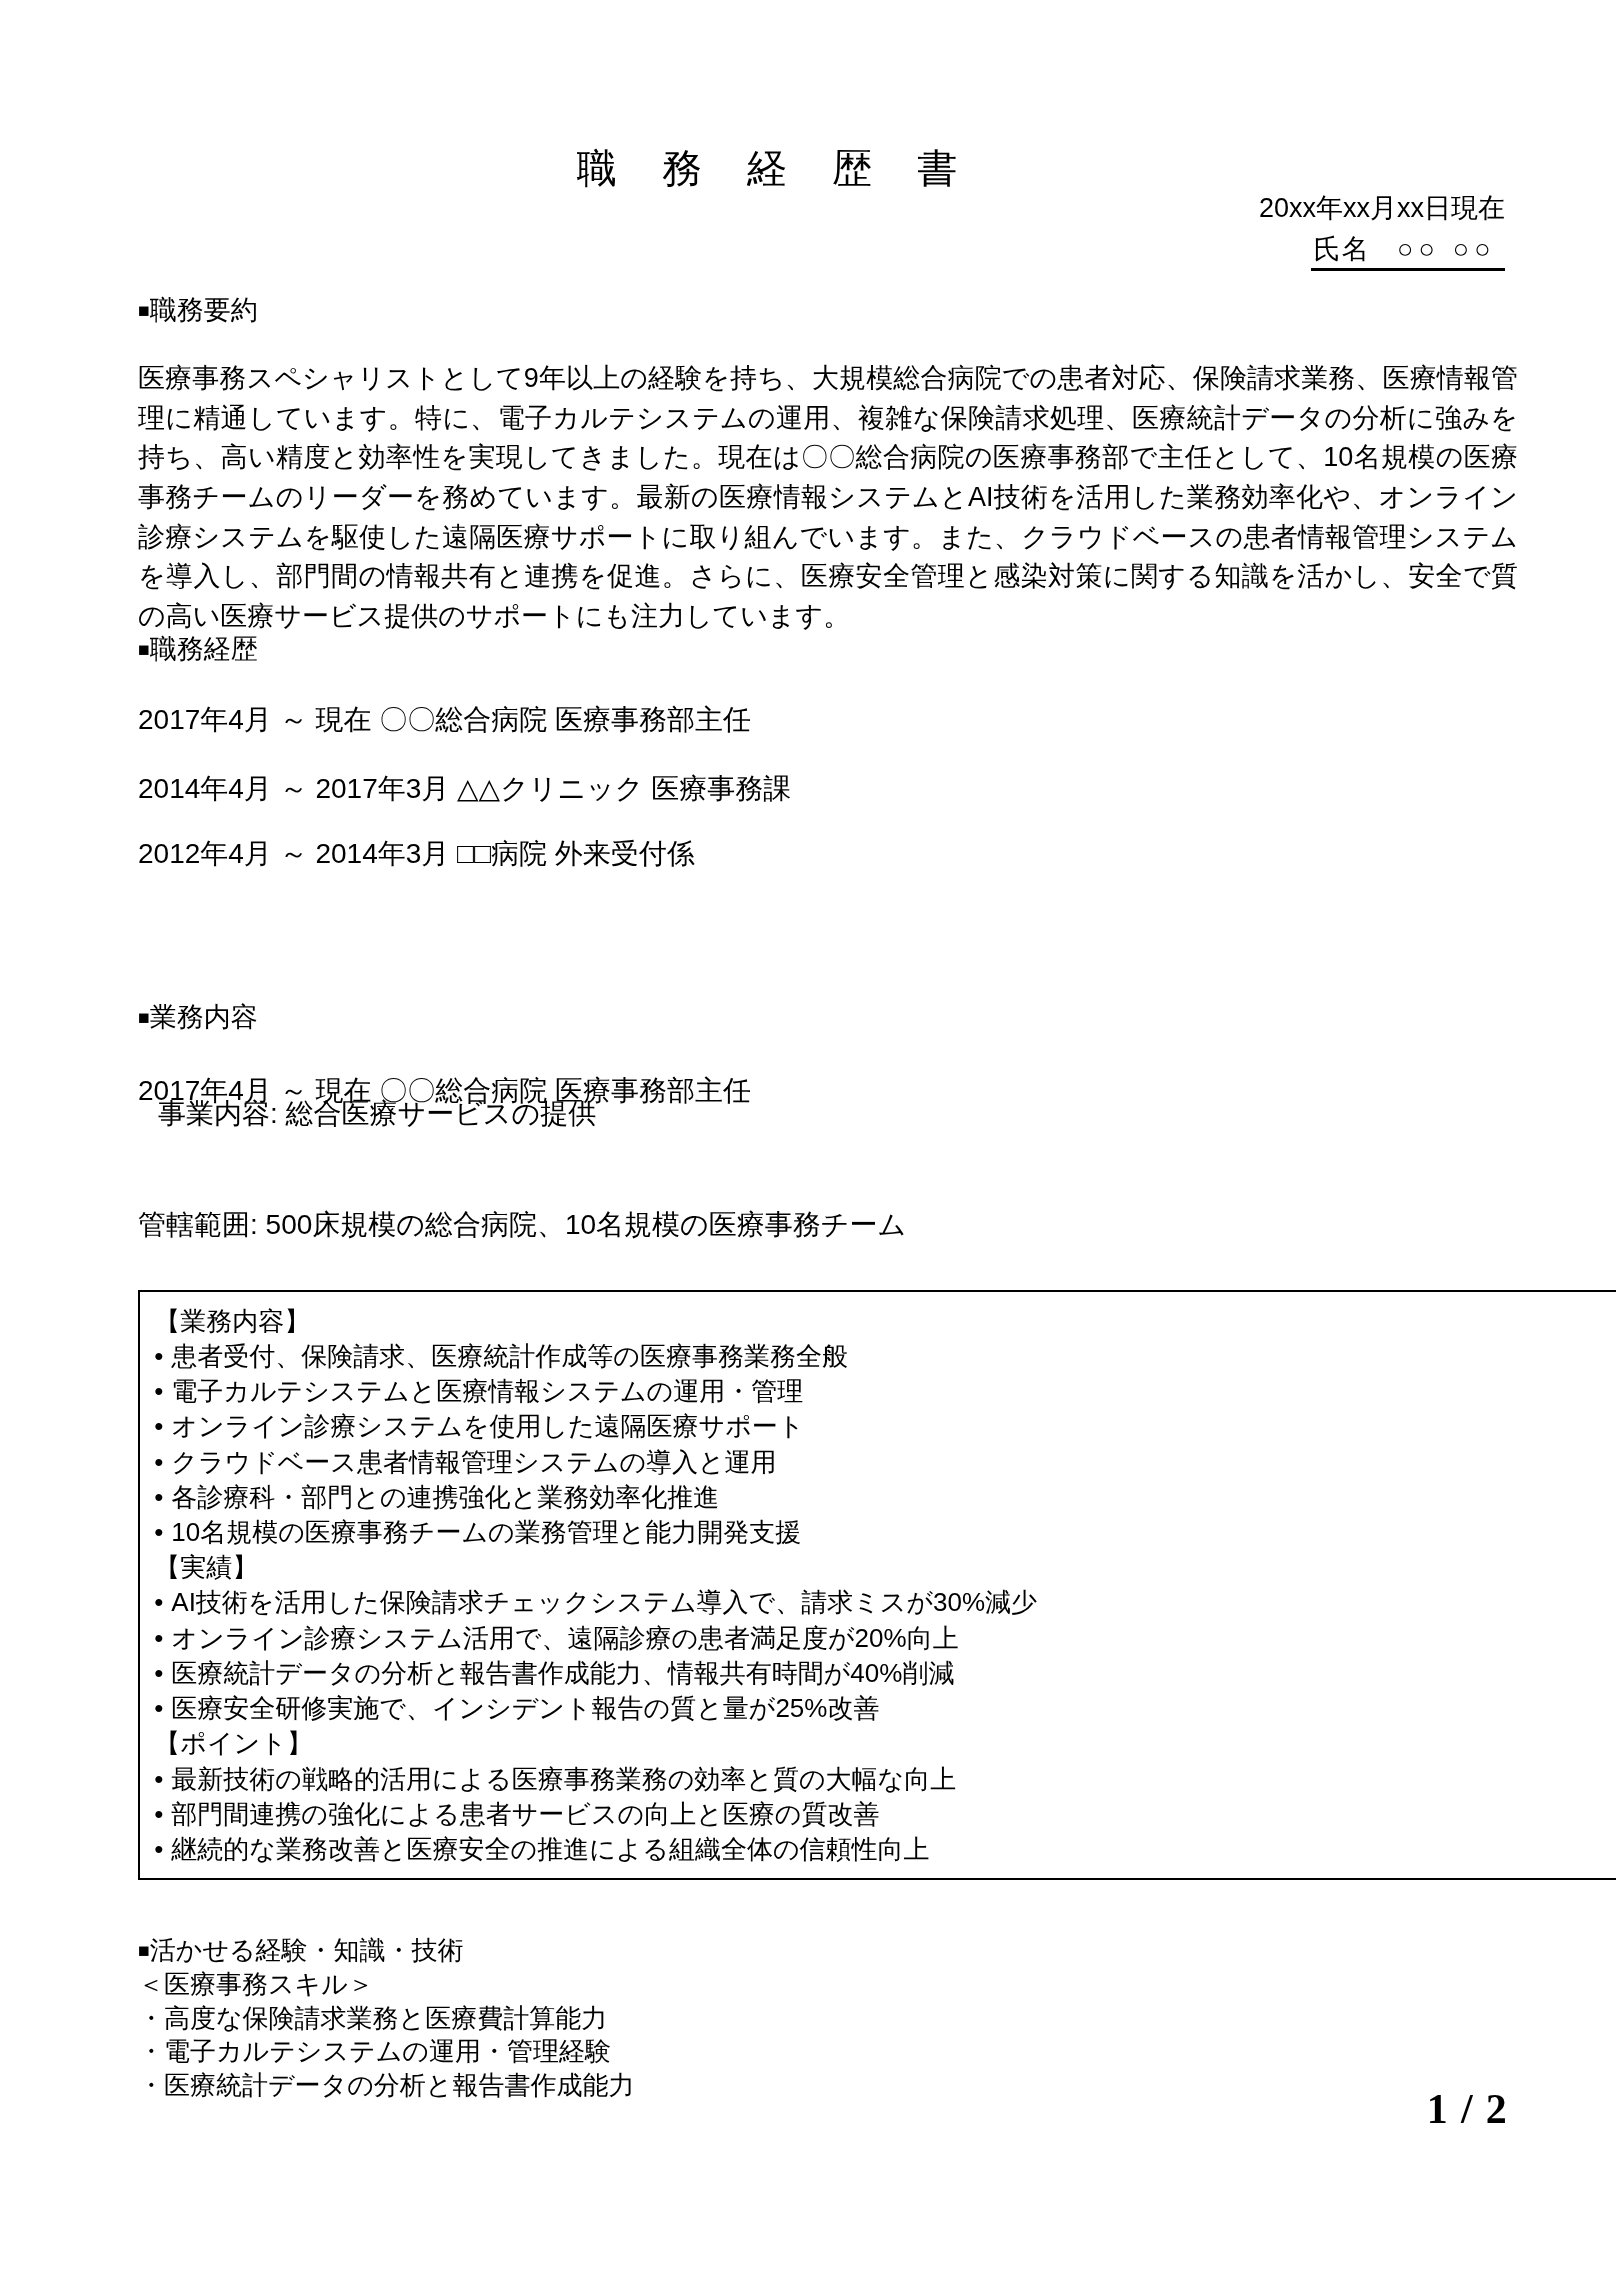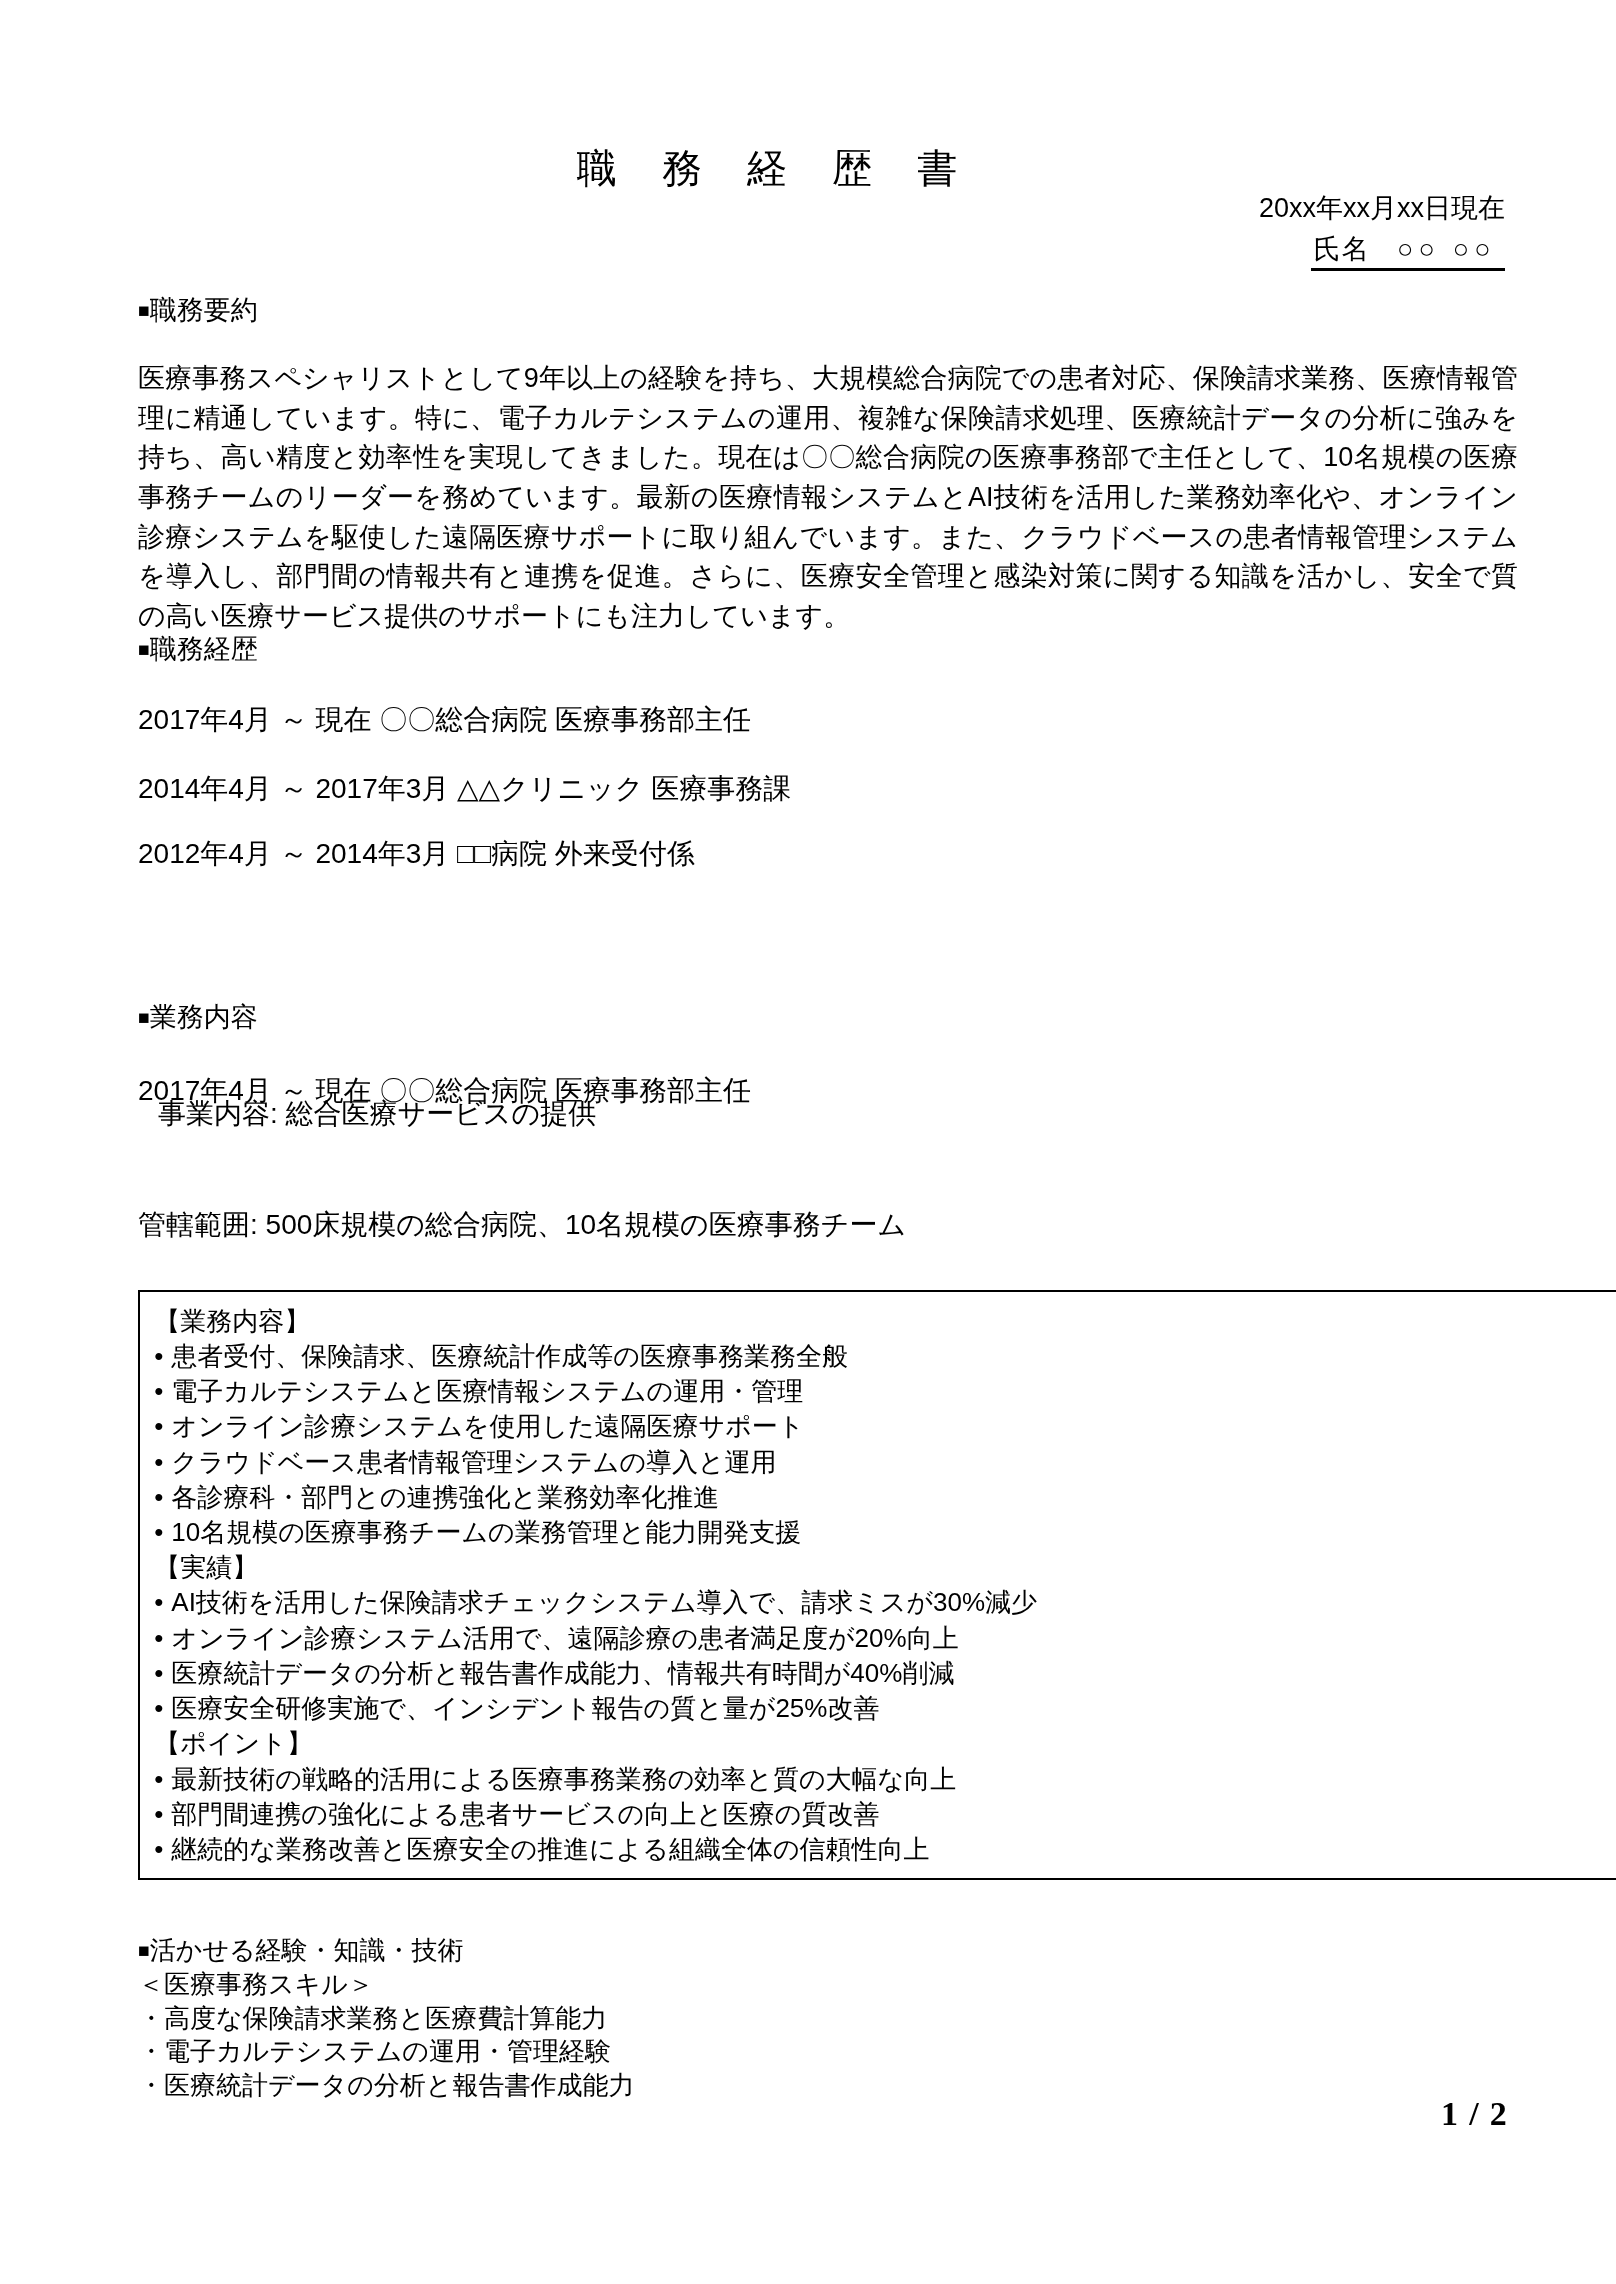--- a/index.html
+++ b/index.html
@@ -124,21 +124,21 @@
     white-space: nowrap;
   }
 
   
   .page-number {
     position: absolute;
     right: 109px;
     bottom: 151px;
     font-family: "Liberation Serif", "DejaVu Serif", serif;
     font-weight: bold;
-    font-size: 34px;
+    font-size: 42px;
     letter-spacing: 1.3px;
   }
 </style>
 </head>
 <body>
 
 <div class="page">
 
   <div class="doc-title">職 務 経 歴 書</div>
 

